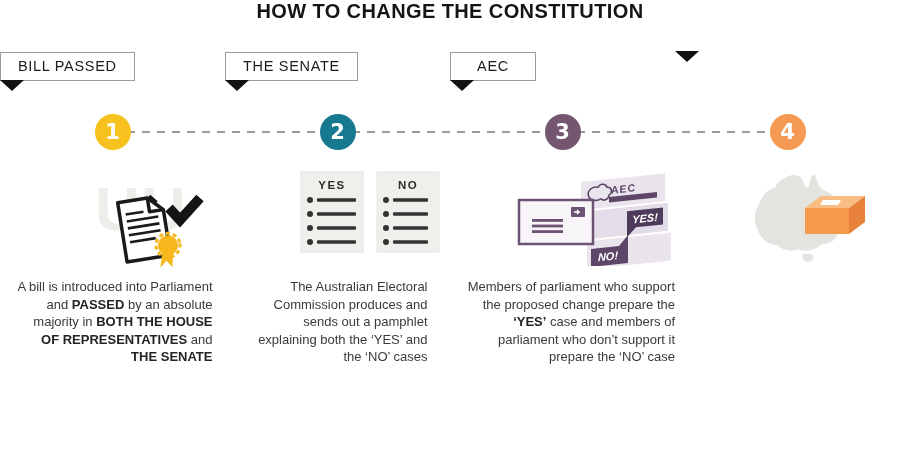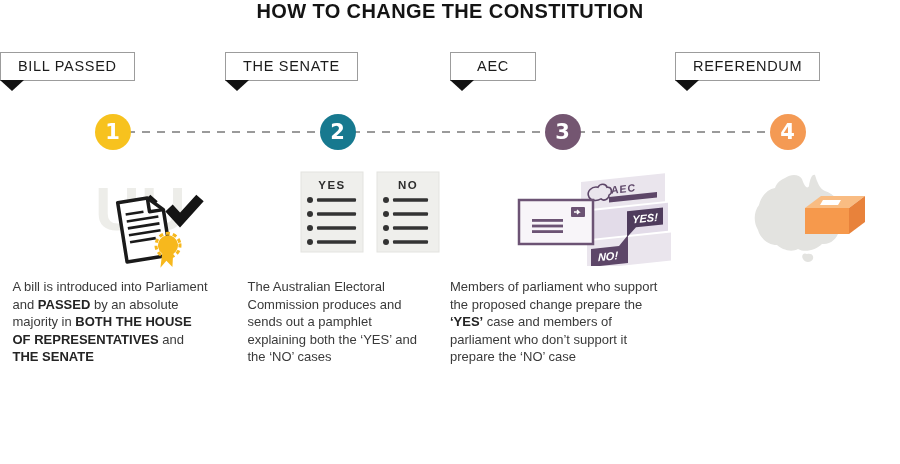--- a/index.html
+++ b/index.html
@@ -37,21 +37,21 @@
     font-size:21px;display:flex;align-items:center;justify-content:center;
     font-family:"DejaVu Sans",sans-serif;position:relative;z-index:1;
   }
   
   .icons-row{margin-top:14px;height:104px;margin-left:32px;}
   .icon-cell{display:flex;justify-content:center;align-items:center;}
   
   .desc-row{margin-top:10px;}
   .desc-cell{display:flex;justify-content:center;}
   .desc{
-    font-size:13px;line-height:17.5px;color:#3a3a3a;text-align:left;margin:0;
+    font-size:13px;line-height:17.5px;color:#3a3a3a;text-align:right;margin:0;
   }
   .desc .b{font-weight:bold;color:#242424;}
   .desc-1{max-width:200px;}
   .desc-2{max-width:236px;}
   .desc-3{max-width:180px;}
   .desc-4{max-width:170px;}
   svg text{font-family:"Liberation Sans",sans-serif;}
 </style>
 </head>
 <body>
@@ -65,21 +65,20 @@
   </div>
   <div class="label-cell">
     <div class="label-box">THE SENATE</div>
     <div class="pointer"></div>
   </div>
   <div class="label-cell">
     <div class="label-box">AEC</div>
     <div class="pointer"></div>
   </div>
   <div class="label-cell">
-    <div class="label-box">REFERENDUM</div>
     <div class="pointer"></div>
   </div>
 </div>
 
 <div class="timeline-row">
   <div class="dash-line"></div>
   <div class="grid timeline-grid">
     <div class="circle-cell">
         <div class="num-circle" style="background: rgb(247, 194, 30);">1</div>
       </div>

